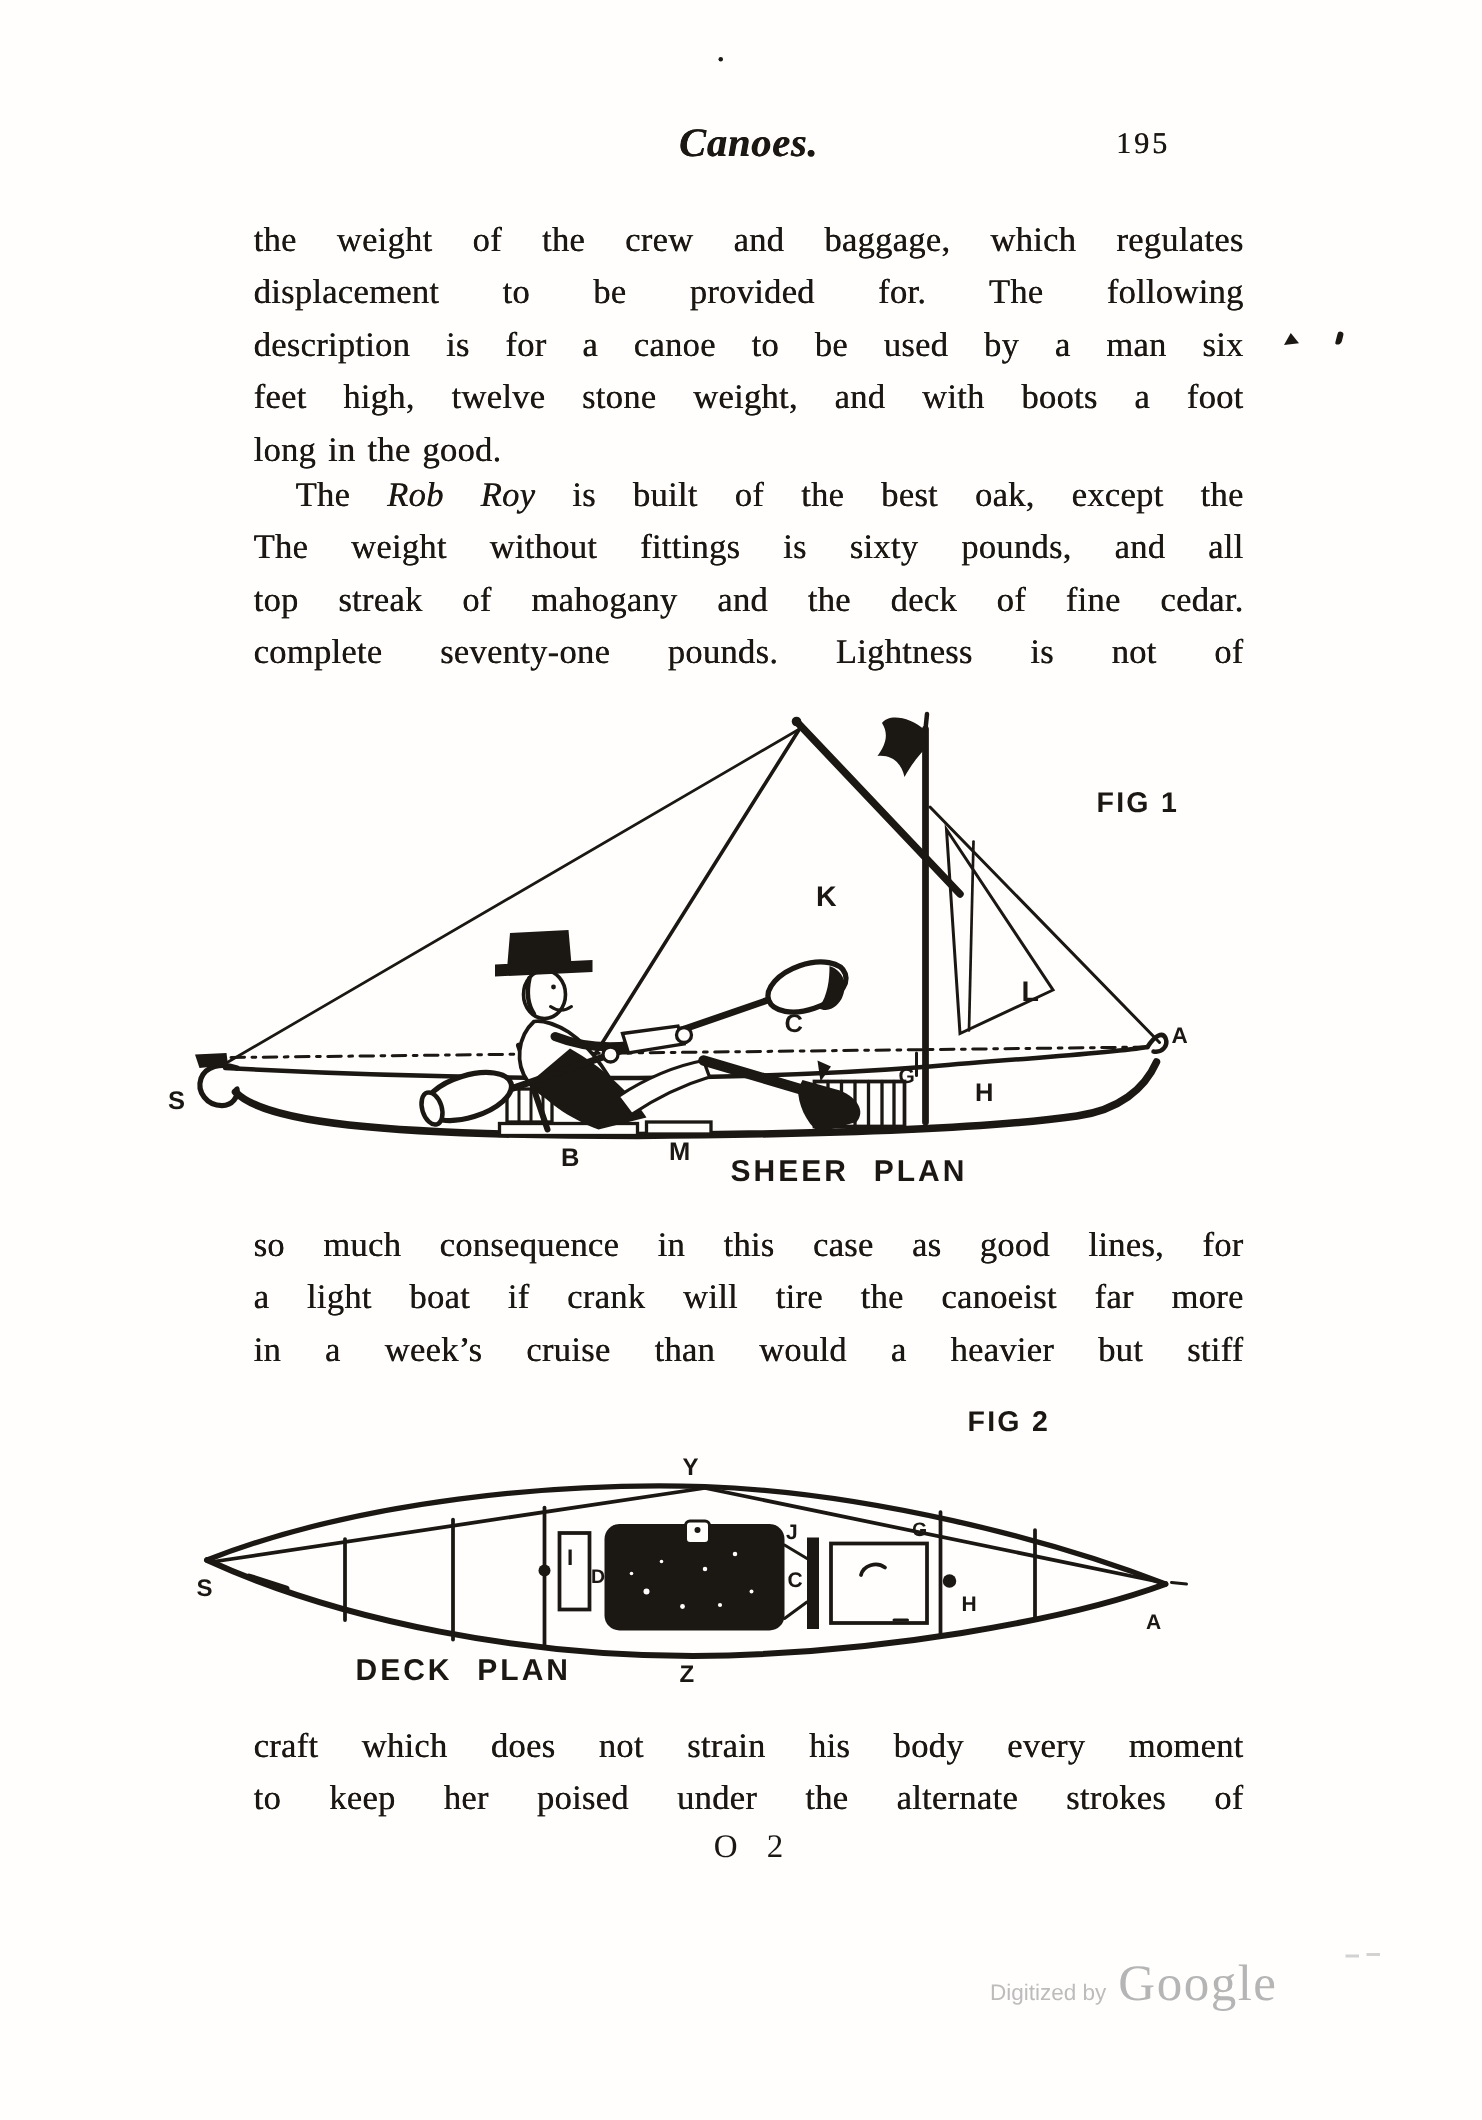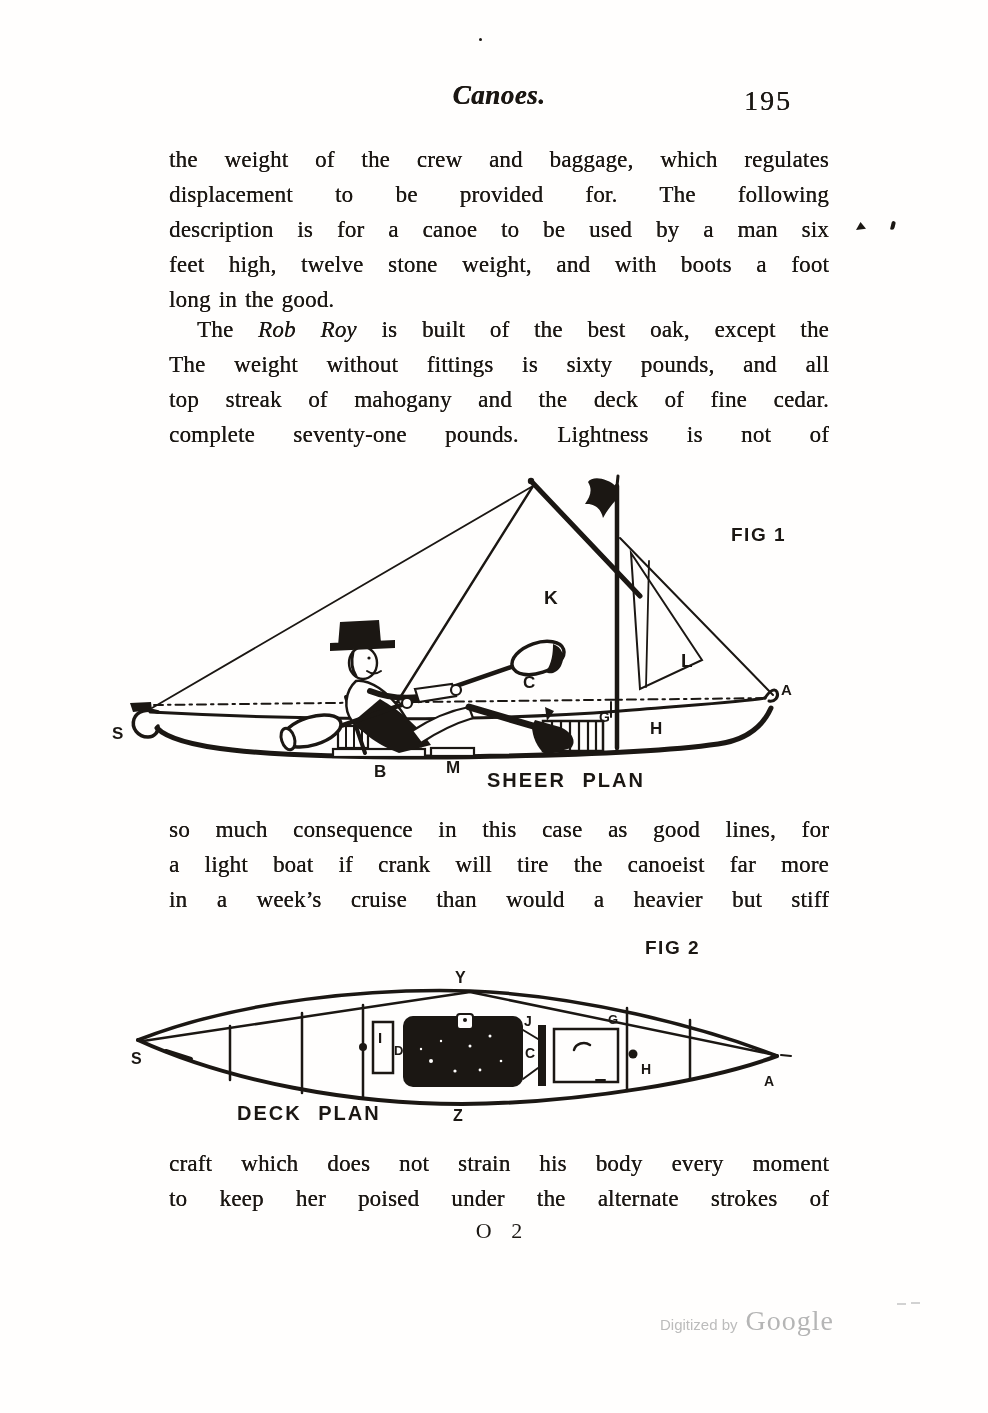--- a/index.html
+++ b/index.html
@@ -10,27 +10,27 @@
   }
   .abs { position:absolute; }
   .col { left:133px; width:660px;margin-left:36px; }
   .bodytext { font-size:23px; line-height:35px; letter-spacing:0.2px; word-spacing:2px;
               text-shadow:0.25px 0.25px 0 currentColor; }
   .jl { text-align:justify; text-align-last:justify; height:35px; overflow:hidden; }
   .ll { text-align:left; height:35px; }
   .indent { text-indent:28px; }
   .page-title { top:80px; text-align:center; font-style:italic; font-weight:bold;
                 font-size:27px; letter-spacing:0.5px; text-shadow:0.3px 0.3px 0 currentColor; }
-  .page-number { left:744px; top:85px; font-size:28px; letter-spacing:2px;
+  .page-number { left:744px; top:85px; font-size:20px; letter-spacing:2px;
                  text-shadow:0.3px 0.3px 0 currentColor; }
   .sig-mark { top:1218px; text-align:center; font-size:22px; font-weight:normal; word-spacing:14px; }
   svg text { font-family:"Liberation Sans", sans-serif; font-weight:bold; fill:#1b1713; stroke:none; }
   .watermark { left:660px; top:1304px; display:flex; align-items:baseline; }
   .wm-prefix { font-family:"Liberation Sans", sans-serif; font-size:15px; color:#bcbcbc;margin-top:12px; }
-  .wm-brand  { font-family:"Liberation Serif", serif; font-size:28px; color:#b5b5b5;
+  .wm-brand  { font-family:"Liberation Serif", serif; font-size:34px; color:#b5b5b5;
                letter-spacing:1px; margin-left:8px; }
   .speck-dot { left:479px; top:38px; width:3px; height:3px; background:#1b1713; border-radius:50%; }
   .speck-tri { left:856px; top:222px; width:10px; height:8px; background:#1b1713;
                clip-path:polygon(45% 0, 100% 85%, 0 100%); }
   .speck-comma { left:891px; top:221px; width:4px; height:9px; background:#1b1713;
                  border-radius:2px 2px 3px 1px; transform:rotate(14deg); }
   .scan-dash { position:absolute; width:9px; height:2px; background:#d2d2d2; }
 </style>
 </head>
 <body>

